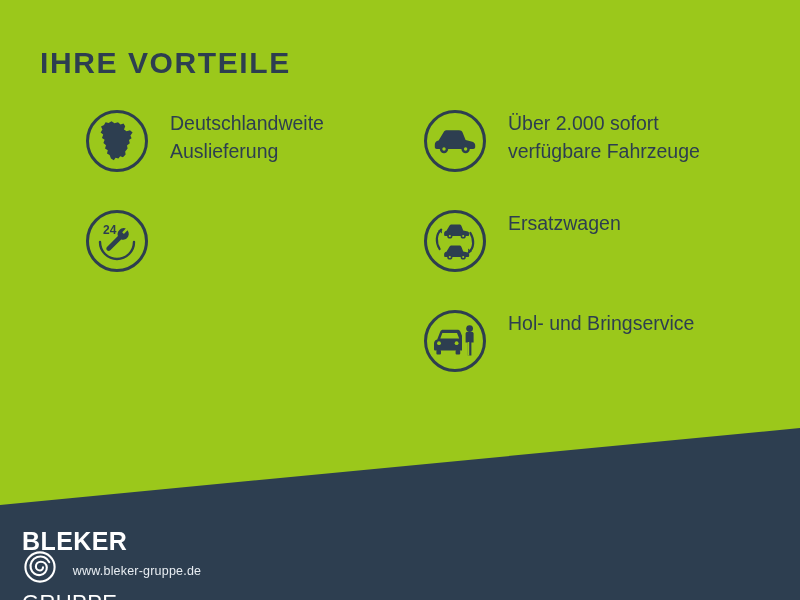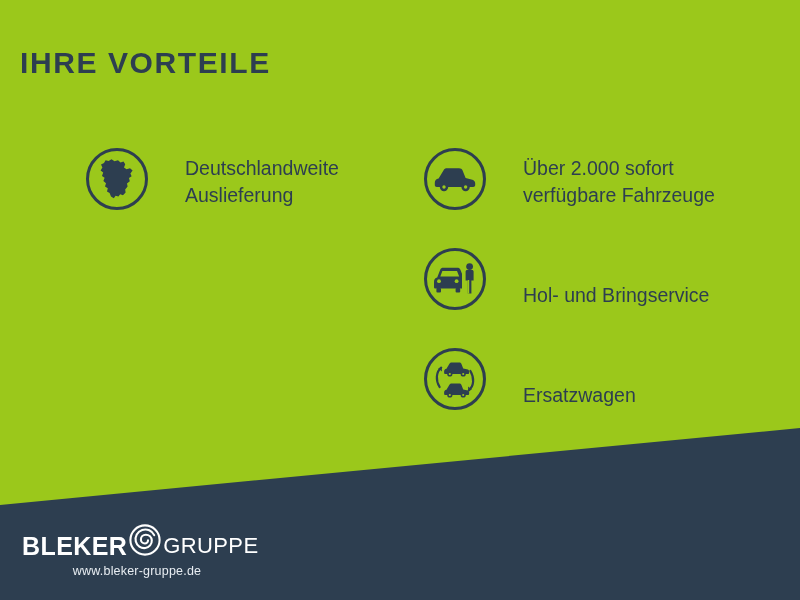--- a/index.html
+++ b/index.html
@@ -22,21 +22,21 @@
     left: 0;
     top: 0;
     width: 800px;
     height: 600px;
     background: #9bc81b;
     clip-path: polygon(0 0, 800px 0, 800px 428px, 0 505px);
     -webkit-clip-path: polygon(0 0, 800px 0, 800px 428px, 0 505px);
   }
   .title {
     position: absolute;
-    left: 20px;
+    left: 40px;
     top: 48px;
     font-size: 30px;
     font-weight: bold;
     letter-spacing: 1.6px;
     color: #2d3e50;
     line-height: 1;
   }
   .benefits {
     position: absolute;
     left: 0;
@@ -47,22 +47,21 @@
     position: absolute;
     top: 0;
   }
   .col-left  { left: 86px;  width: 310px; }
   .col-right { left: 424px; width: 340px; }
 
   .benefit {
     position: relative;
     height: 100px;
     display: flex;
-    align-items: flex-end;
-    gap: 15px;
+    align-items: flex-start;
   }
   .icon-circle {
     flex: 0 0 auto;
     width: 62px;
     height: 62px;
     border: 3px solid #2d3e50;
     border-radius: 50%;
     box-sizing: border-box;
     display: flex;
     align-items: center;
@@ -80,22 +79,23 @@
 
   
   .logo {
     position: absolute;
     left: 22px;
     bottom: 22px;
     width: 220px;
   }
   .logo-row {
     display: flex;
-    align-items: center;
+    align-items: flex-start;
     height: 34px;
+    flex-direction: column;
   }
   .logo-bleker {
     font-size: 25px;
     font-weight: bold;
     color: #ffffff;
     letter-spacing: 0.4px;
     line-height: 1;
   }
   .logo-mark {
     margin: 0 1px 0 1px;
@@ -135,20 +135,29 @@
         <span class="icon-circle">
           <svg width="40" height="42" viewBox="0 0 40 42" aria-hidden="true">
             <path fill="#2d3e50" d="M14.5 1.2 L17.5 3.2 L21 2.2 L23.5 4.6 L26.5 3.6 L28.2 6.2 L27 9.4 L29.6 11.2 L33 10.2 L35.6 12.6 L33.4 15.4 L34.6 18.2 L32 20 L32.8 23.2 L30 25.4 L30.6 28.6 L28.2 31.4 L28.6 34.6 L26 37.2 L23.2 36.2 L21.4 38.6 L18.6 37.8 L16.8 40.2 L14 38.4 L12.6 35 L10 33.4 L10.8 30.2 L8 28.6 L9 25.2 L6.4 23 L7.6 19.8 L5 18 L6.2 14.6 L3.6 12.4 L5.4 9.4 L4 6.4 L7 5 L8.6 2.2 L11.6 3 Z"></path>
           </svg>
         </span>
         <span class="benefit-label">Deutschlandweite
 Auslieferung</span>
       </div>
 
       <div class="benefit">
+        <span class="icon-circle">
+          <svg width="46" height="46" viewBox="0 0 46 46" aria-hidden="true">
+            <text x="9" y="16" font-family="Liberation Sans, sans-serif" font-size="12" font-weight="bold" fill="#2d3e50">24</text>
+            <path d="M6 24 A17 17 0 0 0 40 24" stroke="#2d3e50" stroke-width="2.4" fill="none" stroke-linecap="round"></path>
+            <g fill="#2d3e50">
+              <path d="M31.8 10.6 L28.2 14.2 L29.9 15.9 L33.5 12.3 C35.4 14.6 35.2 18 33.1 20.1 C31.5 21.7 29.2 22.1 27.2 21.4 L16.3 32.3 C15.4 33.2 13.9 33.2 13 32.3 C12.1 31.4 12.1 29.9 13 29 L23.9 18.1 C23.2 16.1 23.6 13.8 25.2 12.2 C27.3 10.1 30 9.5 31.8 10.6 Z"></path>
+            </g>
+          </svg>
+        </span>
       </div>
 
 
     </div>
 
     <div class="col col-right">
 
       <div class="benefit">
         <span class="icon-circle">
           <svg width="44" height="26" viewBox="0 0 44 26" aria-hidden="true">
@@ -156,41 +165,20 @@
               <path d="M1.8 16.8 C1.8 14.6 3.0 13.2 5.6 12.6 L10.6 4.2 C11.3 2.9 12.4 2.3 14.0 2.3 L26.0 2.3 C27.8 2.3 29.0 3.0 29.6 4.4 L32.6 12.0 L38.4 13.4 C41.0 14.0 42.2 15.2 42.2 17.2 L42.2 19.0 C42.2 20.2 41.4 21.0 40.2 21.0 L3.8 21.0 C2.6 21.0 1.8 20.2 1.8 19.0 Z"></path>
               <circle cx="11.0" cy="21.0" r="4.2"></circle>
               <circle cx="32.6" cy="21.0" r="4.2"></circle>
               <circle cx="11.0" cy="21.0" r="1.7" fill="#9bc81b"></circle>
               <circle cx="32.6" cy="21.0" r="1.7" fill="#9bc81b"></circle>
             </g>
           </svg>
         </span>
         <span class="benefit-label">Über 2.000 sofort
 verfügbare Fahrzeuge</span>
-      </div>
-
-      <div class="benefit">
-        <span class="icon-circle">
-          <svg width="46" height="34" viewBox="0 0 46 34" aria-hidden="true">
-            <g fill="#2d3e50">
-
-              <path d="M2.0 20.0 C2.0 17.4 3.0 16.0 5.2 15.4 L8.2 7.8 C8.8 6.4 9.8 5.8 11.4 5.8 L25.2 5.8 C26.8 5.8 27.8 6.4 28.4 7.8 L30.0 11.8 L30.0 26.6 L3.6 26.6 C2.6 26.6 2.0 25.9 2.0 24.9 Z"></path>
-              <path d="M10.4 9.0 L25.0 9.0 L27.2 14.6 L8.3 14.6 Z" fill="#9bc81b"></path>
-              <circle cx="7.0" cy="19.2" r="1.9" fill="#9bc81b"></circle>
-              <circle cx="24.6" cy="19.2" r="1.9" fill="#9bc81b"></circle>
-              <rect x="4.4" y="26.0" width="4.6" height="4.4" rx="1"></rect>
-              <rect x="23.6" y="26.0" width="4.6" height="4.4" rx="1"></rect>
-
-              <circle cx="37.6" cy="4.6" r="3.4"></circle>
-              <path d="M33.6 9.6 C33.6 8.7 34.3 8.0 35.2 8.0 L40.0 8.0 C40.9 8.0 41.6 8.7 41.6 9.6 L41.6 18.4 L39.4 18.4 L39.4 31.4 L35.8 31.4 L35.8 18.4 L33.6 18.4 Z"></path>
-              <rect x="35.8" y="18.0" width="1.4" height="13.6" fill="#9bc81b"></rect>
-            </g>
-          </svg>
-        </span>
-        <span class="benefit-label">Hol- und Bringservice</span>
       </div>
 
       <div class="benefit">
         <span class="icon-circle">
           <svg width="50" height="50" viewBox="0 0 50 50" aria-hidden="true">
             <g fill="#2d3e50">
 
               <g transform="translate(13,7) scale(0.62)">
                 <path d="M1.8 16.8 C1.8 14.6 3.0 13.2 5.6 12.6 L10.6 4.2 C11.3 2.9 12.4 2.3 14.0 2.3 L26.0 2.3 C27.8 2.3 29.0 3.0 29.6 4.4 L32.6 12.0 L38.4 13.4 C41.0 14.0 42.2 15.2 42.2 17.2 L42.2 19.0 C42.2 20.2 41.4 21.0 40.2 21.0 L3.8 21.0 C2.6 21.0 1.8 20.2 1.8 19.0 Z"></path>
                 <circle cx="11.0" cy="21.0" r="4.2"></circle>
@@ -209,20 +197,41 @@
             </g>
 
             <path d="M9.6 33 C5.4 26 6.0 18 11.2 13.6" stroke="#2d3e50" stroke-width="2.2" fill="none" stroke-linecap="round"></path>
             <path d="M11.6 13.0 L8.2 14.6 L12.0 17.4 Z" fill="#2d3e50"></path>
 
             <path d="M40.4 17 C44.6 24 44.0 32 38.8 36.4" stroke="#2d3e50" stroke-width="2.2" fill="none" stroke-linecap="round"></path>
             <path d="M38.4 37.0 L41.8 35.4 L38.0 32.6 Z" fill="#2d3e50"></path>
           </svg>
         </span>
         <span class="benefit-label">Ersatzwagen</span>
+      </div>
+
+      <div class="benefit">
+        <span class="icon-circle">
+          <svg width="46" height="34" viewBox="0 0 46 34" aria-hidden="true">
+            <g fill="#2d3e50">
+
+              <path d="M2.0 20.0 C2.0 17.4 3.0 16.0 5.2 15.4 L8.2 7.8 C8.8 6.4 9.8 5.8 11.4 5.8 L25.2 5.8 C26.8 5.8 27.8 6.4 28.4 7.8 L30.0 11.8 L30.0 26.6 L3.6 26.6 C2.6 26.6 2.0 25.9 2.0 24.9 Z"></path>
+              <path d="M10.4 9.0 L25.0 9.0 L27.2 14.6 L8.3 14.6 Z" fill="#9bc81b"></path>
+              <circle cx="7.0" cy="19.2" r="1.9" fill="#9bc81b"></circle>
+              <circle cx="24.6" cy="19.2" r="1.9" fill="#9bc81b"></circle>
+              <rect x="4.4" y="26.0" width="4.6" height="4.4" rx="1"></rect>
+              <rect x="23.6" y="26.0" width="4.6" height="4.4" rx="1"></rect>
+
+              <circle cx="37.6" cy="4.6" r="3.4"></circle>
+              <path d="M33.6 9.6 C33.6 8.7 34.3 8.0 35.2 8.0 L40.0 8.0 C40.9 8.0 41.6 8.7 41.6 9.6 L41.6 18.4 L39.4 18.4 L39.4 31.4 L35.8 31.4 L35.8 18.4 L33.6 18.4 Z"></path>
+              <rect x="35.8" y="18.0" width="1.4" height="13.6" fill="#9bc81b"></rect>
+            </g>
+          </svg>
+        </span>
+        <span class="benefit-label">Hol- und Bringservice</span>
       </div>
 
     </div>
   </div>
 
   <div class="logo">
     <div class="logo-row">
       <span class="logo-bleker">BLEKER</span>
       <span class="logo-mark">
         <svg width="34" height="34" viewBox="0 0 34 34" aria-hidden="true">

